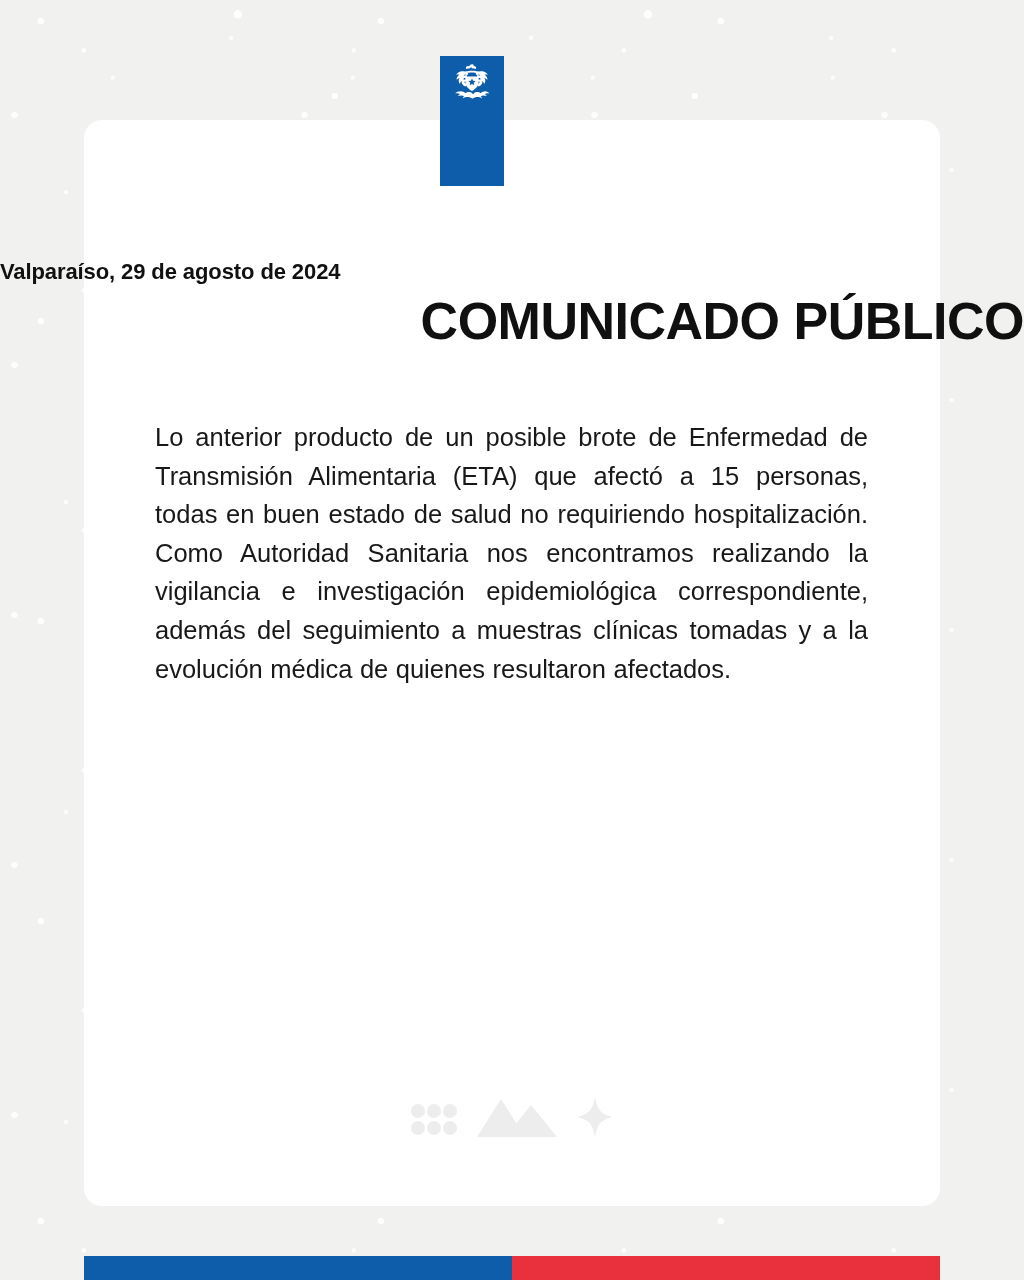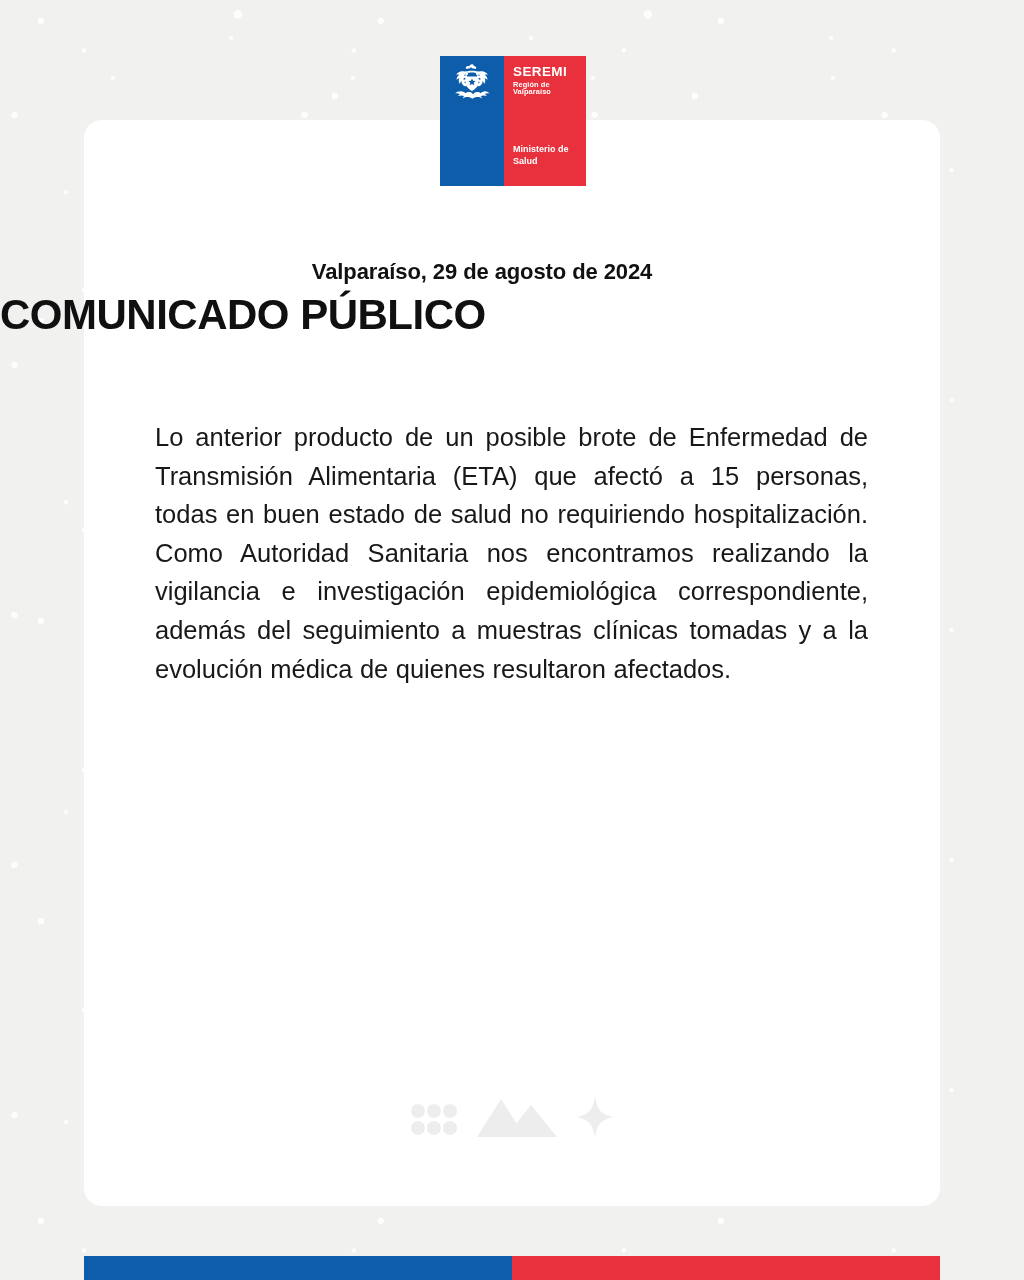--- a/index.html
+++ b/index.html
@@ -105,33 +105,33 @@
     font-size: 9px;
     line-height: 1.32;
   }
 
   
   .date-line {
     position: absolute;
     top: 259px;
     left: 0;
     width: 964px;
-    text-align: center;
+    text-align: left;
     font-size: 22px;
     font-weight: bold;
     color: #111111;
     letter-spacing: -.1px;
   }
   .main-title {
     position: absolute;
     top: 291px;
     left: 0;
     width: 1024px;
-    text-align: left;
-    font-size: 42px;
+    text-align: right;
+    font-size: 52px;
     font-weight: bold;
     color: #101010;
     letter-spacing: -.5px;
   }
 
   
   .body-copy {
     position: absolute;
     left: 155px;
     top: 418px;
@@ -206,28 +206,20 @@
           <path d="M30.1 8.6c2.6-.9 5.3-.3 7.2 1.4.6.5 1.1 1.2 1.4 1.9-1-.4-2.1-.5-3.1-.2.9.5 1.7 1.3 2.2 2.2.5.9.7 1.9.6 2.9-.8-.9-1.8-1.5-2.9-1.8.6.9.9 2 .8 3.1-.1 1-.5 2-1.2 2.8-.2-1.2-.8-2.3-1.6-3.1.1 1.1-.1 2.3-.7 3.3-.5.9-1.3 1.6-2.2 2-.6.3-1.2.4-1.9.4l-.7-2.7c1.2-.2 2.2-.9 2.8-1.9l-2.6-1.1.4-1.5 2.8.5c.1-.6 0-1.3-.2-1.9l-2.9-.2.1-1.6 2.6-.6c-.3-.6-.8-1.1-1.3-1.5l-2.4 1-.6-1.5 2-1.5c-.6-.3-1.2-.5-1.9-.6z"></path>
 
           <path d="M23 7.8c-2.6 0-5 .5-6.6 1v9.5c0 4.6 3 7.9 6.6 9.6 3.6-1.7 6.6-5 6.6-9.6V8.8c-1.6-.5-4-1-6.6-1zm0 1.6c2 0 3.9.3 5.2.7v3.3H17.8V10c1.3-.4 3.2-.6 5.2-.6z"></path>
 
           <path d="M23 15.4l1.1 2.3 2.5.3-1.9 1.7.6 2.5-2.3-1.3-2.3 1.3.6-2.5-1.9-1.7 2.5-.3z" fill="#0d5dab"></path>
 
           <path d="M9.6 28.4c-1.4.2-2.6.9-3.3 2 1.6-.4 3.3-.2 4.7.6-.9.5-1.6 1.2-2.1 2.1 2-.9 4.3-.9 6.3 0-.7.6-1.2 1.4-1.4 2.3 2.1-1.4 4.8-1.8 7.2-1 .9.3 1.7.8 2.4 1.4.7-.6 1.5-1.1 2.4-1.4 2.4-.8 5.1-.4 7.2 1-.2-.9-.7-1.7-1.4-2.3 2-.9 4.3-.9 6.3 0-.5-.9-1.2-1.6-2.1-2.1 1.4-.8 3.1-1 4.7-.6-.7-1.1-1.9-1.8-3.3-2-2-.3-4 .4-5.4 1.8-1.2-1-2.8-1.4-4.3-1.1-1.4.3-2.6 1.1-3.4 2.3-.8-1.2-2-2-3.4-2.3-1.5-.3-3.1.1-4.3 1.1-1.4-1.4-3.4-2.1-5.4-1.8z"></path>
         </g>
       </svg>
     </span>
-  </div>
-  <div class="logo-red">
-    <div class="logo-seremi">SEREMI</div>
-    <div class="logo-region">Región de Valparaíso</div>
-    <div class="logo-minsal">
-      <div>Ministerio de</div>
-      <div>Salud</div>
-    </div>
   </div>
 </div>
 
 <div class="date-line">Valparaíso, 29 de agosto de 2024</div>
 <div class="main-title">COMUNICADO PÚBLICO</div>
 
 <div class="body-copy">
   <p class="para">Lo anterior producto de un posible brote de Enfermedad de Transmisión Alimentaria (ETA) que afectó a 15 personas,  todas en buen estado de salud no requiriendo hospitalización. Como Autoridad Sanitaria nos encontramos realizando la vigilancia e investigación epidemiológica correspondiente, además del seguimiento a muestras clínicas tomadas y  a la evolución médica de quienes resultaron afectados.</p>
 </div>
 

